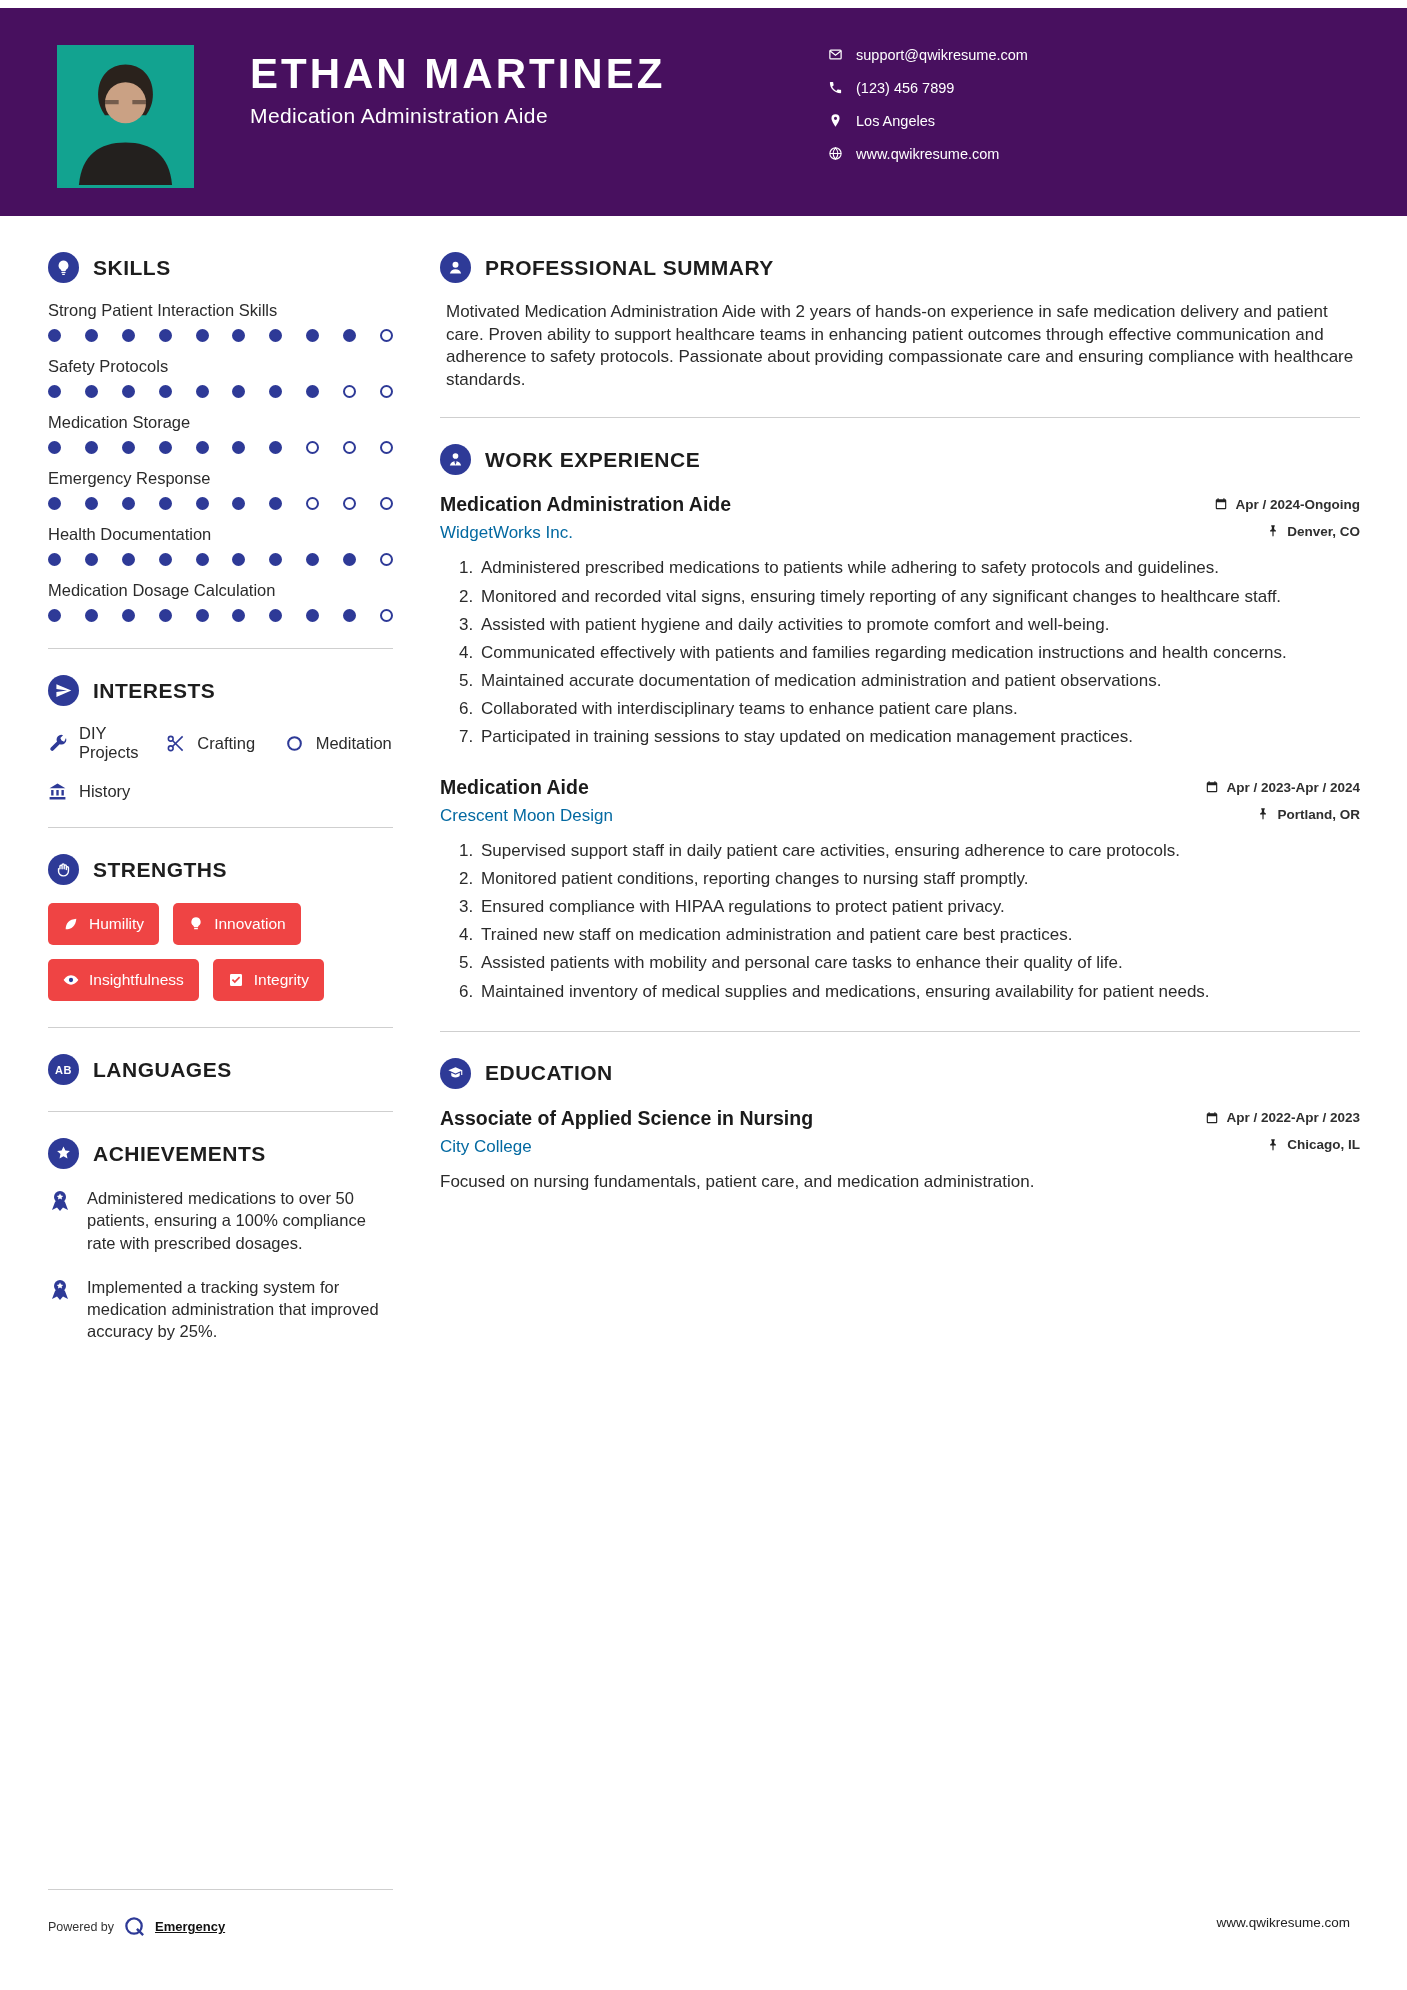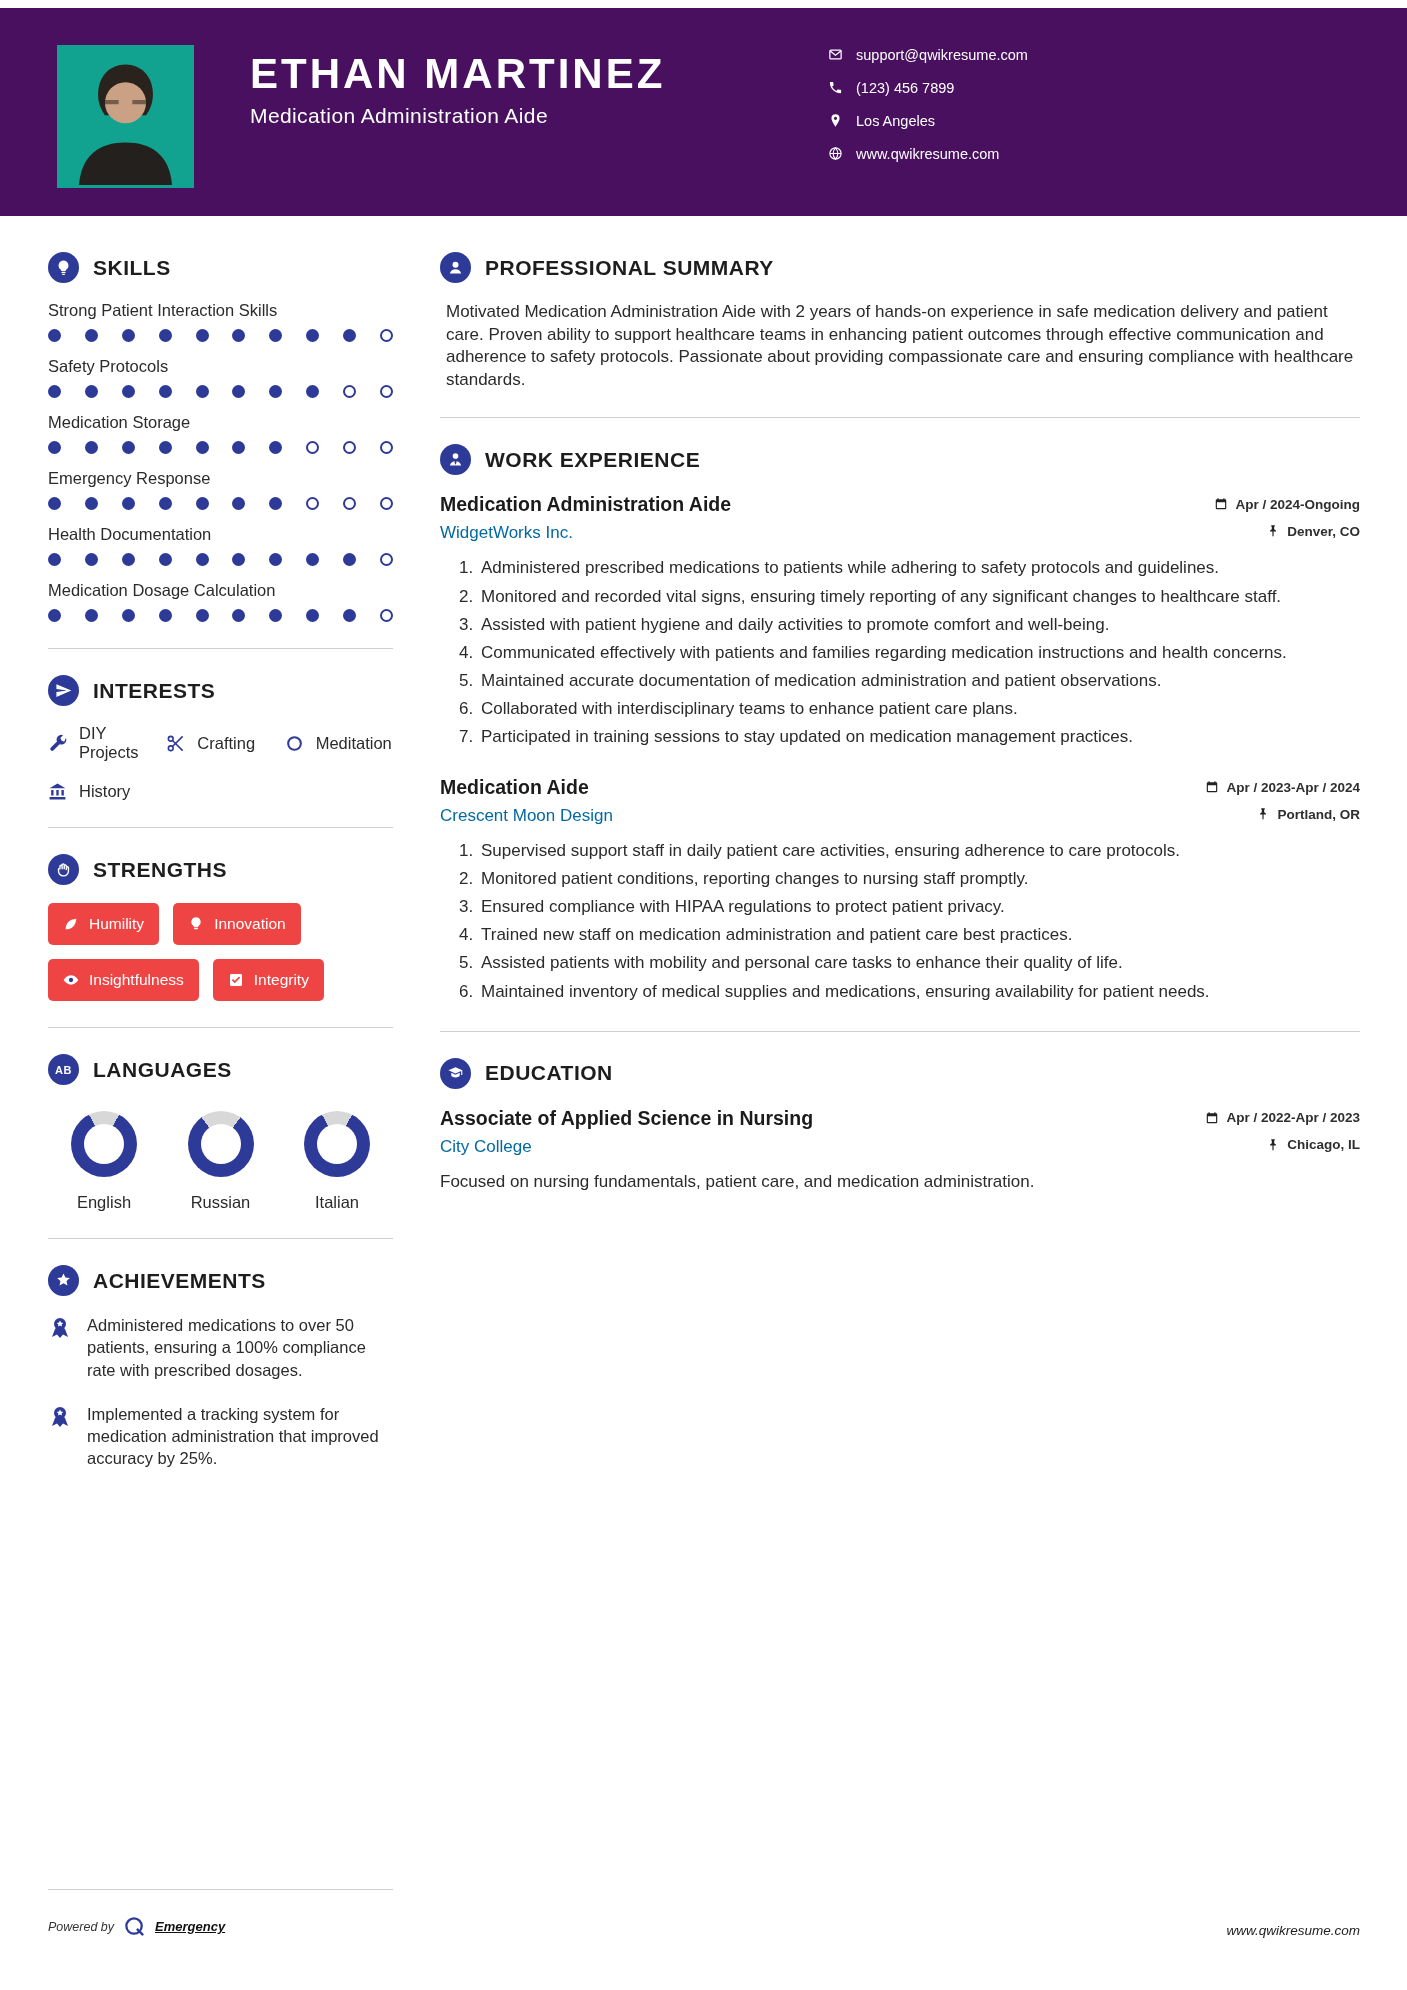--- a/index.html
+++ b/index.html
@@ -75,21 +75,21 @@
   .meta { font-size:13.5px; color:#2f2f2f; display:flex; align-items:center; gap:7px; font-weight:600; }
   .m-icon { width:14px; height:14px; color:#222; display:inline-flex; }
   .m-icon svg { width:100%; height:100%; }
   .job-sub { display:flex; justify-content:space-between; align-items:baseline; margin-top:7px; }
   .company { color:#0369a1; font-size:17px; }
   .bullets { margin:14px 0 0; padding-left:21px; font-size:17px; line-height:1.3; }
   .bullets li { margin-bottom:6px; padding-left:3px;margin-left:17px; }
   .edu-desc { font-size:17px; line-height:1.33; margin-top:14px; }
 
   
-  .footer { position:absolute; left:48px; right:47px; bottom:52px; display:flex; justify-content:space-between; align-items:flex-end;font-style:italic; }
+  .footer { position:absolute; left:48px; right:57px; bottom:52px; display:flex; justify-content:space-between; align-items:flex-start; }
   .footer-left { display:flex; align-items:center; gap:9px; font-size:12.5px; color:#333; }
   .logo { width:23px; height:23px; display:inline-flex; }
   .logo svg { width:100%; height:100%; }
   .brand-link { font-size:13px; font-weight:700; color:#111; text-decoration:underline; cursor:pointer; }
   .footer-site { font-size:13.5px; color:#222; }
   .footer-rule { position:absolute; left:48px; width:345px; bottom:92px; border:none; border-top:1.5px solid #cfcfcf; }
 </style>
 </head>
 <body>
 
@@ -354,34 +354,20 @@
 
     <hr class="divider">
 
     <section>
       <div class="sec-head">
         <span class="sec-icon">
             <span class="ab">AB</span>
           </span>
         <h2>LANGUAGES</h2>
       </div>
-      <div id="langs" class="langs">
-          <div class="lang">
-            <div class="donut" style="background: conic-gradient(from 27deg, rgb(46, 58, 151) 0deg, rgb(46, 58, 151) 85%, rgb(216, 216, 216) 85%, rgb(216, 216, 216) 100%);"></div>
-            <div class="lang-label">English</div>
-          </div>
-          <div class="lang">
-            <div class="donut" style="background: conic-gradient(from 36deg, rgb(46, 58, 151) 0deg, rgb(46, 58, 151) 80%, rgb(216, 216, 216) 80%, rgb(216, 216, 216) 100%);"></div>
-            <div class="lang-label">Russian</div>
-          </div>
-          <div class="lang">
-            <div class="donut" style="background: conic-gradient(from 27deg, rgb(46, 58, 151) 0deg, rgb(46, 58, 151) 85%, rgb(216, 216, 216) 85%, rgb(216, 216, 216) 100%);"></div>
-            <div class="lang-label">Italian</div>
-          </div>
-        </div>
     </section>
 
     <hr class="divider">
 
     <section>
       <div class="sec-head">
         <span class="sec-icon">
             <svg viewBox="0 0 24 24" fill="currentColor">
               <path d="M12 2l2.7 5.8 6.3.7-4.7 4.3 1.3 6.2L12 15.9 6.4 19l1.3-6.2L3 8.5l6.3-.7z"></path>
             </svg>

